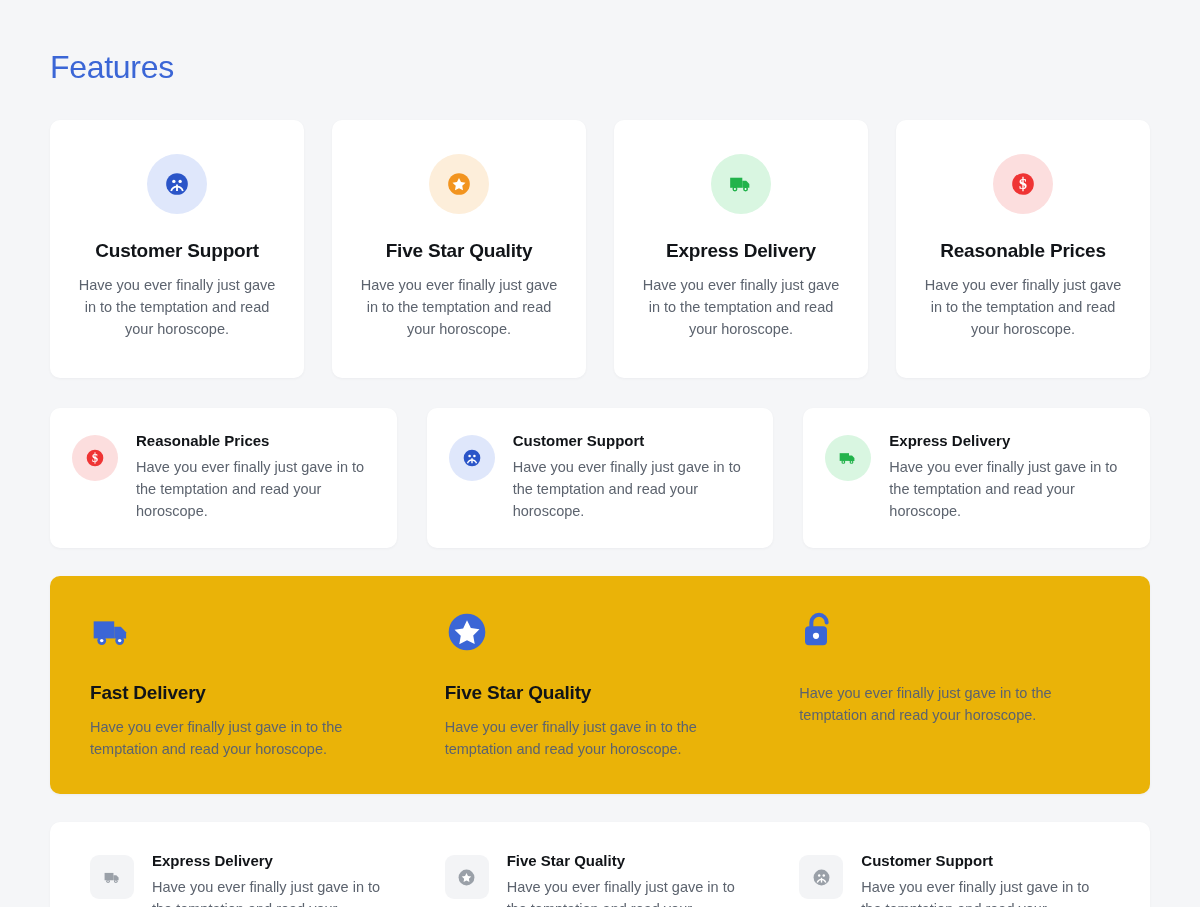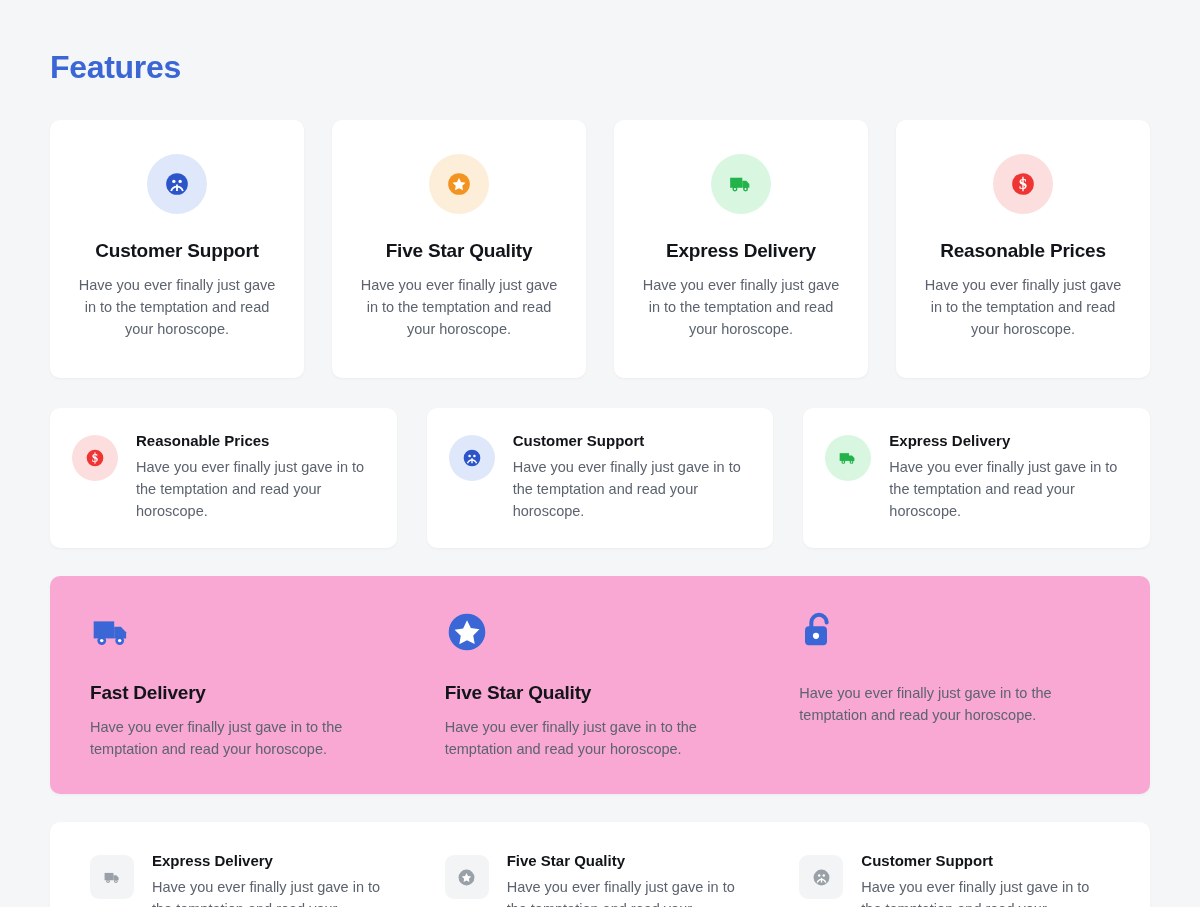--- a/index.html
+++ b/index.html
@@ -17,21 +17,21 @@
     height: 907px;
     background: #f5f6f8;
     padding: 0 50px;
     overflow: hidden;
     position: relative;
   }
 
   
   .page-title {
     font-size: 32px;
-    font-weight: bold;
+    font-weight: normal;
     color: #3b66d6;
     letter-spacing: -0.3px;
     padding-top: 48px;
     line-height: 1.2;
   }
 
   
   .section-tall {
     margin-top: 34px;
     display: grid;
@@ -101,21 +101,21 @@
   }
   .wide-card .txt .card-desc {
     font-size: 14.5px;
     line-height: 22px;
     color: #5c636e;
   }
 
   
   .section-panel {
     margin-top: 28px;
-    background: #f9a8d4;
+    background: #eab308;
     border-radius: 10px;
     padding: 34px 18px 34px 18px;
     display: grid;
     grid-template-columns: repeat(3, 1fr);
     box-shadow: 0 1px 3px rgba(16,24,40,0.045);
   }
   .panel-item { padding: 0 22px; }
   .panel-item .big-icon {
     height: 44px;
     display: flex;

